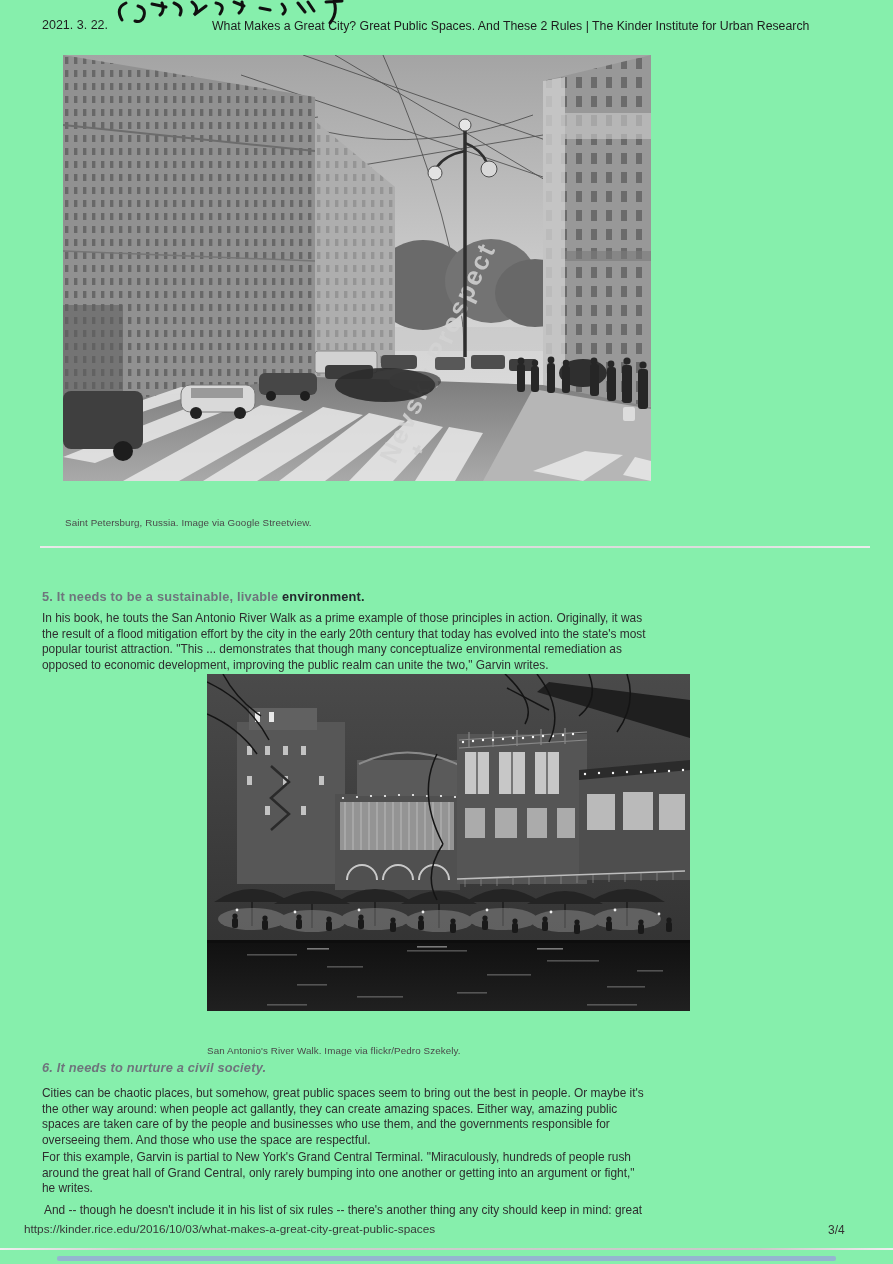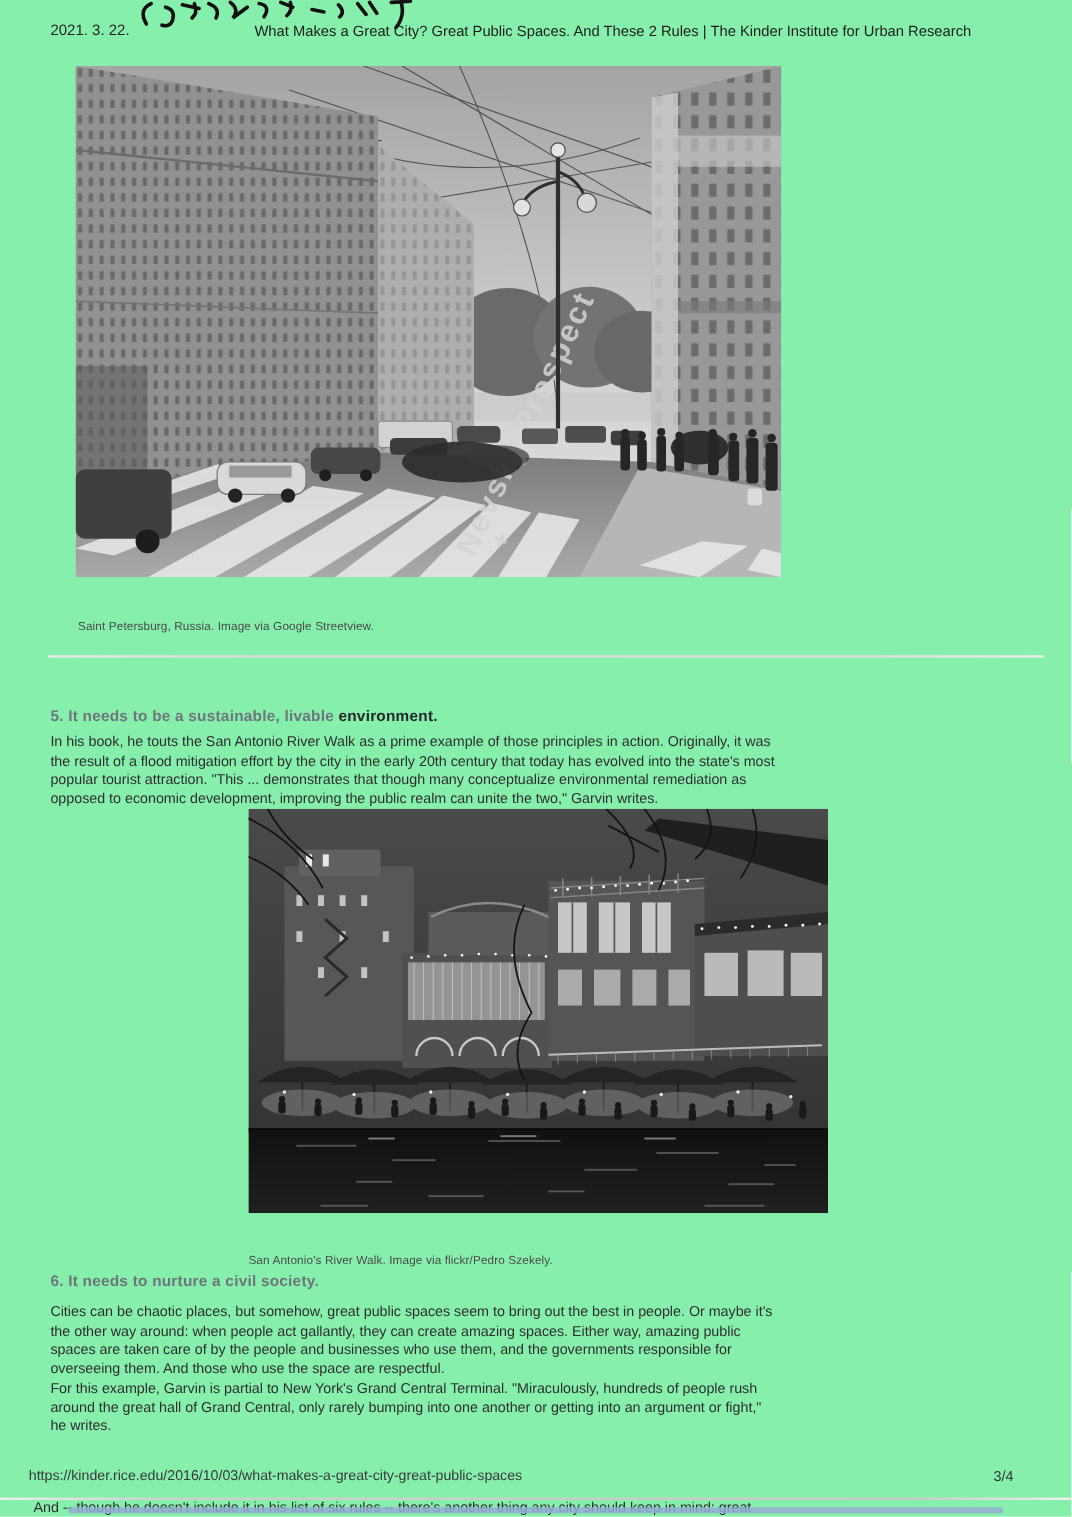--- a/index.html
+++ b/index.html
@@ -13,27 +13,27 @@
   .photo1{left:63px;top:55px;}
   .photo2{left:207px;top:674px;}
   .caption{font-size:9.8px;color:#4a4a4a;letter-spacing:.1px;}
   .cap1{left:65px;top:517px;}
   .cap2{left:207px;top:1029px;margin-top:16px;}
   .rule5{left:40px;top:546px;width:830px;height:2px;
          background:linear-gradient(90deg,#e9e9e9,#dadada 20%,#dcdcdc 80%,#ececec);}
   .heading{font-size:12.8px;font-weight:bold;color:#6e757c;letter-spacing:.2px;}
   .heading .dark{color:#23272c;}
   .h5{left:42px;top:553px;margin-top:36px;}
-  .h6{left:42px;top:1060px;}
+  .h6{left:42px;top:1060px;font-style:italic;}
   .para{font-size:11.9px;line-height:15.6px;color:#2e2e2e;width:604px;}
   .p1{left:42px;top:574px;}
   .p2{left:42px;top:611px;}
   .p3{left:42px;top:1086px;}
   .p4{left:42px;top:1150px;}
-  .p5{left:28px;top:1203px;width:640px;margin-top:46px;}
+  .p5{left:44px;top:1203px;width:640px;}
   .footer-url{left:24px;top:1222px;font-size:11.8px;color:#383838;}
   .page-num{left:828px;top:1223px;font-size:12px;color:#333;}
   .footer-rule{left:0;top:1248px;width:893px;height:2px;
          background:linear-gradient(90deg,#efefef,#cfcfcf 15%,#c9c9c9 85%,#efefef);}
   .bottom-bar{left:57px;top:1256px;width:779px;height:5px;background:#96abd6;opacity:.85;border-radius:2px;}
 </style>
 </head>
 <body>
 
 <div class="page">

